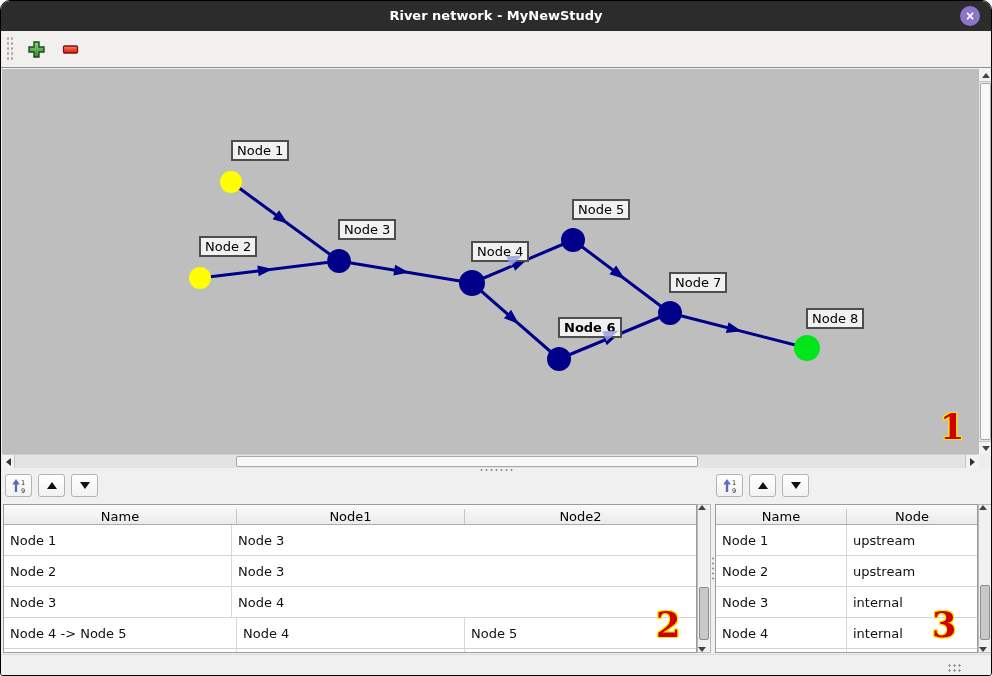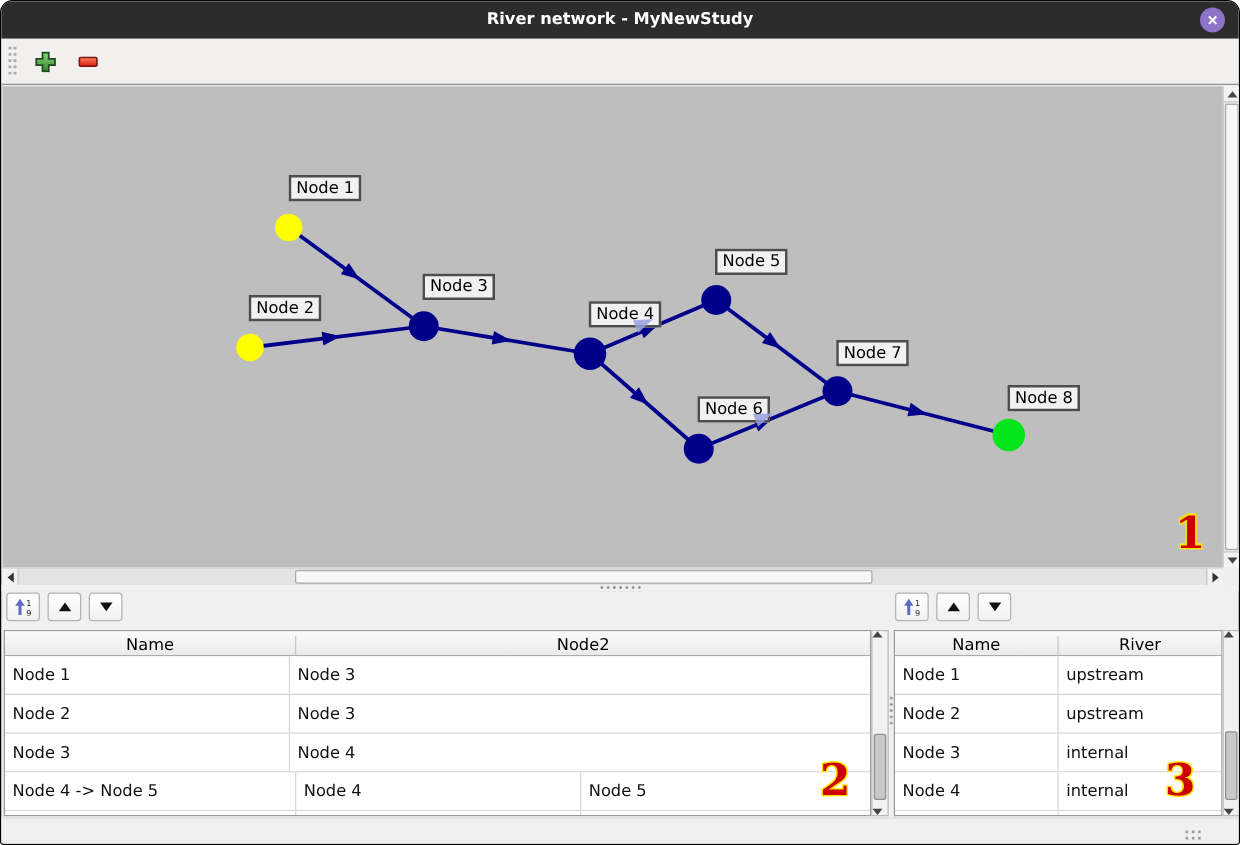--- a/index.html
+++ b/index.html
@@ -154,21 +154,21 @@
         <circle cx="557" cy="290" r="12" fill="#00008b"></circle>
         <circle cx="668" cy="244" r="12" fill="#00008b"></circle>
         <circle cx="805" cy="279" r="13" fill="#00e61a"></circle>
       </svg>
     <div id="labels">
         <div class="node-label" style="left: 229px; top: 71px;">Node 1</div>
         <div class="node-label" style="left: 197px; top: 167px;">Node 2</div>
         <div class="node-label" style="left: 336px; top: 150px;">Node 3</div>
         <div class="node-label" style="left: 469px; top: 172px;">Node 4</div>
         <div class="node-label" style="left: 570px; top: 130px;">Node 5</div>
-        <div class="node-label" style="left: 556px; top: 248px;">Node 6</div>
+        <div class="node-label" style="left: 556px; top: 248px; font-weight: bold;">Node 6</div>
         <div class="node-label" style="left: 667px; top: 203px;">Node 7</div>
         <div class="node-label" style="left: 804px; top: 239px;">Node 8</div>
       </div>
     <svg id="ghost-svg" width="976" height="385">
         <polygon points="9,0 -6,-5.5 -6,5.5" transform="translate(512,190) rotate(-23)" fill="#98a0dc" fill-opacity="0.85"></polygon>
         <polygon points="9,0 -6,-5.5 -6,5.5" transform="translate(608,265) rotate(-22)" fill="#98a0dc" fill-opacity="0.85"></polygon>
       </svg>
   </div>
 
   <div class="vsb" style="left:977px;top:68px;height:385px;">
@@ -226,20 +226,21 @@
         <div class="tri tri-up-b"></div>
       </button>
     <button class="sq-btn">
         <div class="tri tri-down-b"></div>
       </button>
   </div>
 
   <div class="dtable" id="link-table">
       <div class="thead">
         <div class="th c0">Name</div>
+        <div class="th c1">Node1</div>
         <div class="th c2">Node2</div>
       </div>
       <div class="trow">
         <div class="td c1">Node 1</div>
         <div class="td c2">Node 3</div>
       </div>
       <div class="trow">
         <div class="td c1">Node 2</div>
         <div class="td c2">Node 3</div>
       </div>
@@ -266,21 +267,21 @@
     <div class="sb-btn" style="bottom:0;">
         <div class="tri tri-down"></div>
       </div>
   </div>
 
   <div class="splitter-v"></div>
 
   <div class="dtable" id="node-table">
       <div class="thead">
         <div class="th c0">Name</div>
-        <div class="th c1">River</div>
+        <div class="th c1">Node</div>
       </div>
       <div class="trow">
         <div class="td c0">Node 1</div>
         <div class="td c1">upstream</div>
       </div>
       <div class="trow">
         <div class="td c0">Node 2</div>
         <div class="td c1">upstream</div>
       </div>
       <div class="trow">

